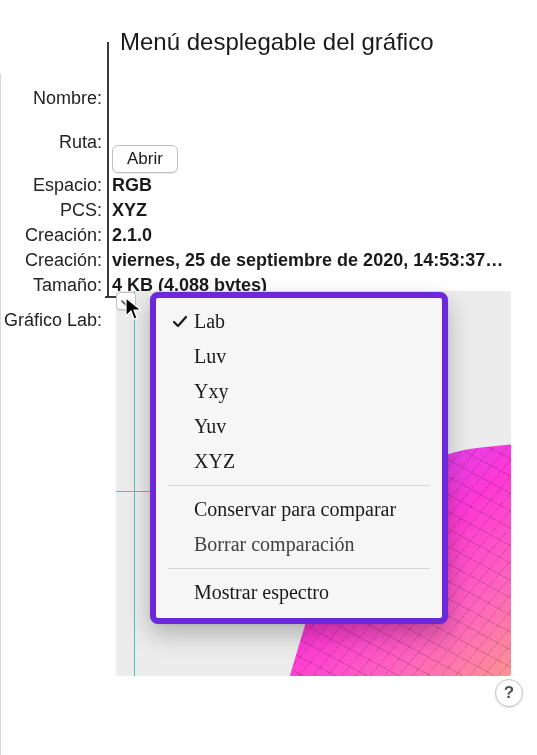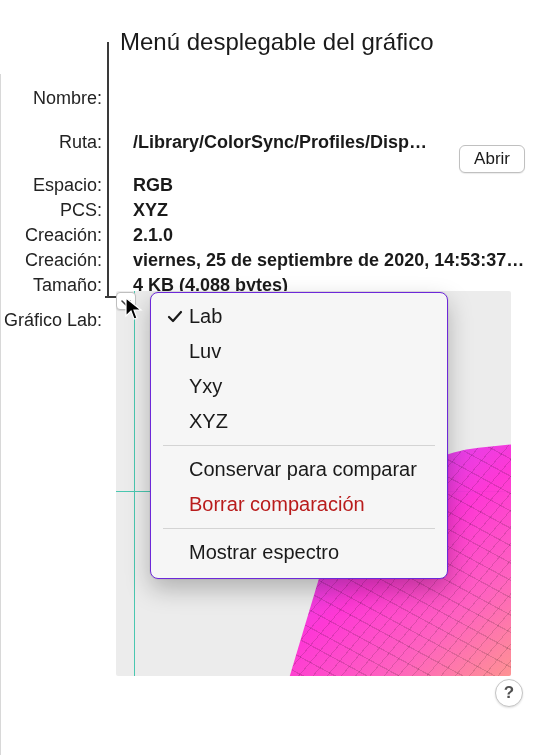--- a/index.html
+++ b/index.html
@@ -42,21 +42,20 @@
       left: 0;
       right: 0;
       bottom: 0;
       padding: 12px 12px 12px 0;
     }
     .kv-row {
       display: flex;
       align-items: center;
       line-height: 25px;
       min-height: 25px;
-      gap: 21px;
     }
     .kv-label {
       width: 106px;
       text-align: right;
       padding-right: 4px;
       color: #232323;
     }
     .kv-value {
       flex: 1;
       padding-left: 6px;
@@ -137,42 +136,43 @@
       top: 296px;
       z-index: 30;
       pointer-events: none;
     }
     .menu {
       position: absolute;
       left: 150px;
       top: 292px;
       width: 298px;
       background: #f6f6f6;
-      border: 1px solid #6d28d9;
+      border: 6px solid #6d28d9;
       border-radius: 8px;
       box-shadow: 0 10px 24px rgba(0,0,0,0.25), 0 0 0 1px rgba(0,0,0,0.04);
       padding: 6px 0 8px 0;
       z-index: 20;
+      font-family: Liberation Serif, serif;
     }
     .menu-item {
       display: flex;
       align-items: center;
       padding: 6px 20px 6px 16px;
       font-size: 20px;
       color: #1a1a1a;
       cursor: pointer;
     }
     .menu-item .check {
       width: 20px;
       display: inline-flex;
       align-items: center;
       justify-content: flex-start;
     }
     .menu-item .label { flex: 1; padding-left: 2px; }
-    .menu-item.disabled { color: #b91c1c; cursor: default; align-items: flex-end; }
+    .menu-item.disabled { color: #404040; cursor: default; align-items: flex-end; }
     .menu-sep {
       height: 1px;
       background: #d4d4d4;
       margin: 6px 12px;
     }
     .help-btn {
       position: absolute;
       right: 14px;
       bottom: 48px;
       width: 28px;
@@ -207,21 +207,20 @@
 <div class="leader-line"></div>
 
 <div class="panel">
 
   <div class="kv-row bold">
     <div class="kv-label">Nombre:</div>
   </div>
 
   <div class="kv-row bold">
     <div class="kv-label">Ruta:</div>
-    <div class="kv-value">/Library/ColorSync/Profiles/Disp…</div>
     <button class="open-btn">Abrir</button>
   </div>
 
 
   <div class="kv-row bold">
     <div class="kv-label">Espacio:</div>
     <div class="kv-value">RGB</div>
   </div>
 
   <div class="kv-row bold">
@@ -284,20 +283,24 @@
   <div class="menu-item">
     <span class="check"></span>
     <span class="label">Luv</span>
   </div>
   <div class="menu-item">
     <span class="check"></span>
     <span class="label">Yxy</span>
   </div>
   <div class="menu-item">
     <span class="check"></span>
+    <span class="label">Yuv</span>
+  </div>
+  <div class="menu-item">
+    <span class="check"></span>
     <span class="label">XYZ</span>
   </div>
 
   <div class="menu-sep"></div>
 
   <div class="menu-item">
     <span class="check"></span>
     <span class="label">Conservar para comparar</span>
   </div>
   <div class="menu-item disabled">

